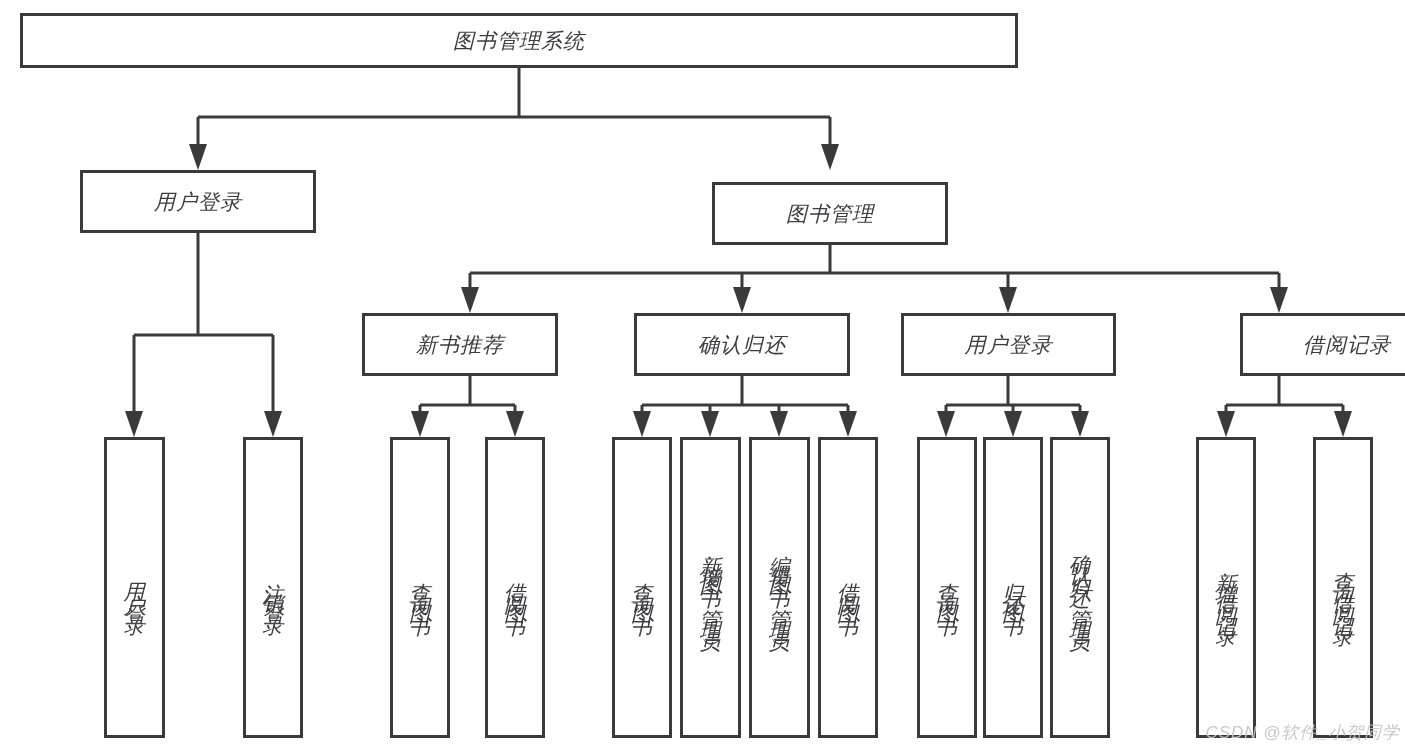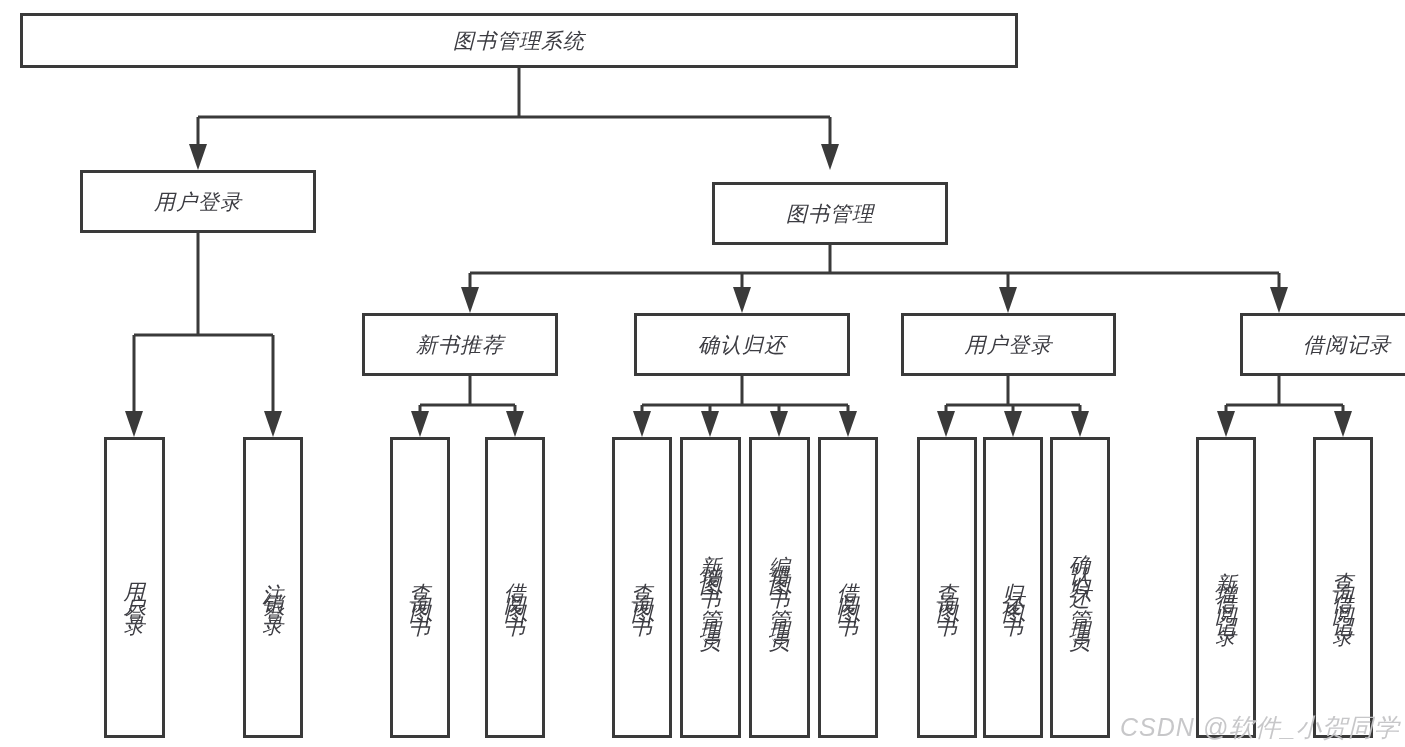--- a/index.html
+++ b/index.html
@@ -44,21 +44,21 @@
     writing-mode: vertical-rl;
     text-orientation: mixed;
     letter-spacing: 11px;
     font-size: 21px;
     line-height: 1;
   }
   .watermark {
     position: absolute;
     right: 5px;
     bottom: 3px;
-    font-size: 25px;
+    font-size: 17px;
     color: #c5c5c7;
     letter-spacing: 1px;
     opacity: 0.95;
     z-index: 5;
     white-space: nowrap;
   }
 </style>
 </head>
 <body>
 

